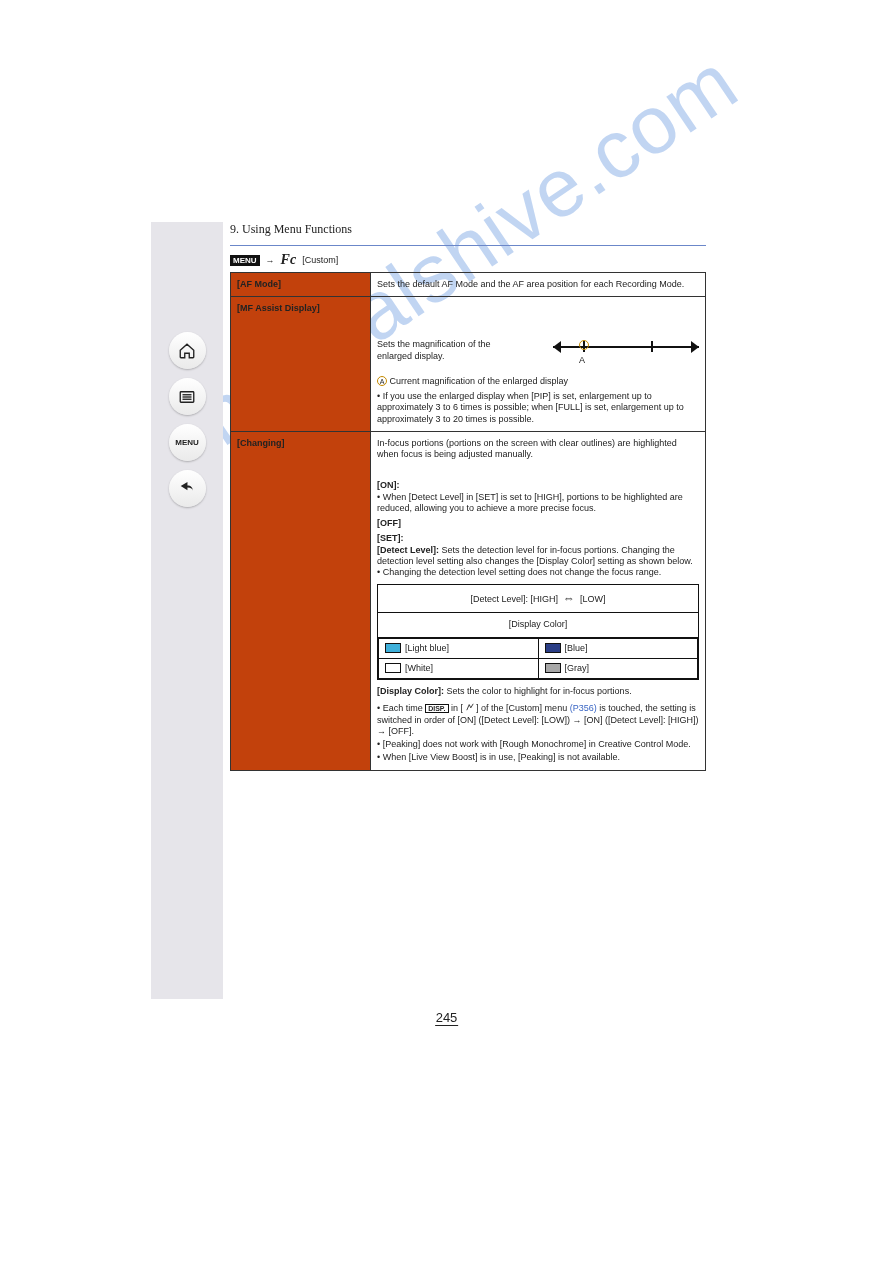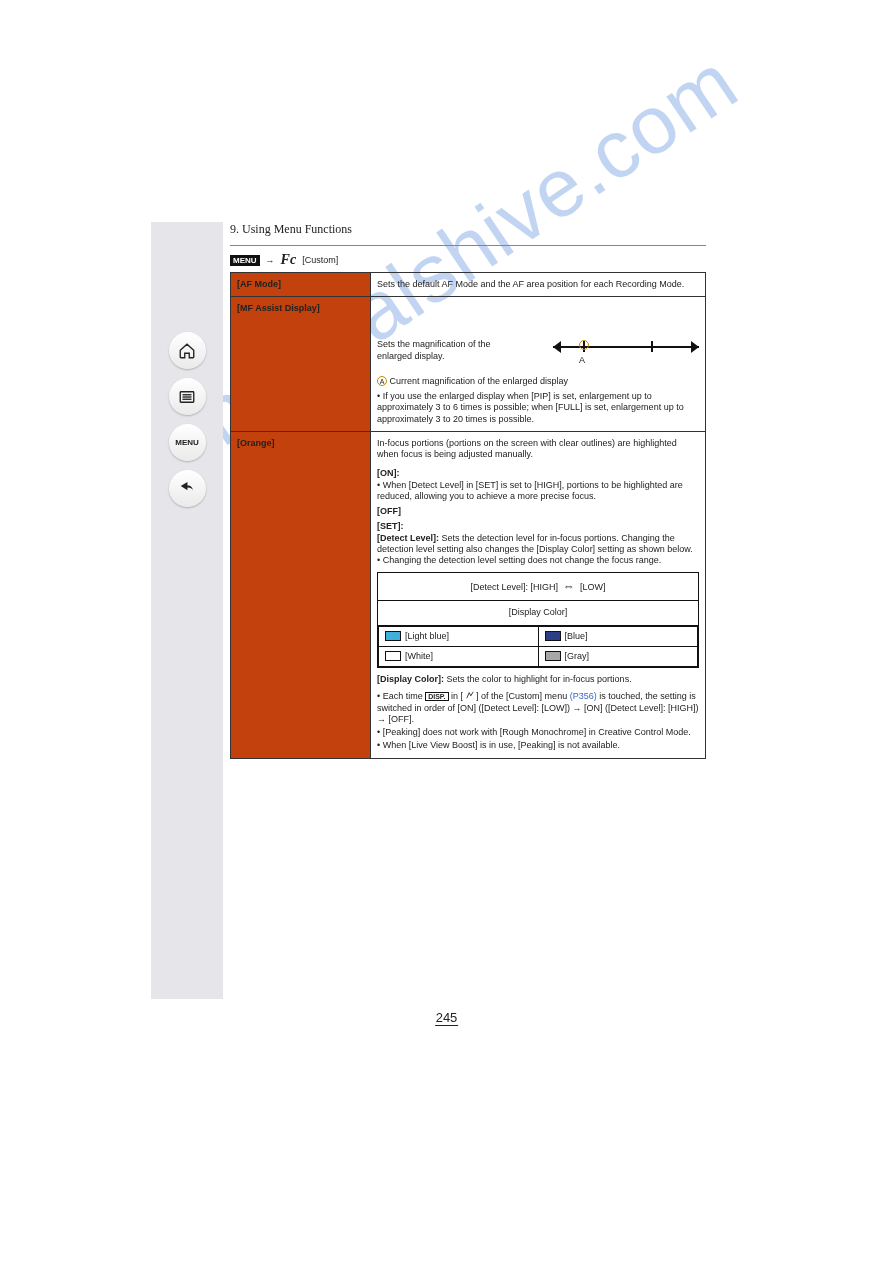--- a/index.html
+++ b/index.html
@@ -109,24 +109,24 @@
               </div>
             </div>
             <div style="margin-top:14px">
               <span style="border:1px solid #c58a00;border-radius:50%;display:inline-block;width:10px;height:10px;text-align:center;font-size:7px;line-height:10px">A</span>
               <span>Current magnification of the enlarged display</span>
             </div>
             <div style="margin-top:4px">•&nbsp;<span>If you use the enlarged display when [PIP] is set, enlargement up to approximately 3 to 6 times is possible; when [FULL] is set, enlargement up to approximately 3 to 20 times is possible.</span></div>
           </td>
         </tr>
         <tr>
-          <td class="left">[Orange]</td>
+          <td class="left">[Changing]</td>
           <td>
             <div>In-focus portions (portions on the screen with clear outlines) are highlighted when focus is being adjusted manually.</div>
-            <div style="margin-top:8px"><span class="s-strong">[ON]:</span></div>
+            <div style="margin-top:20px"><span class="s-strong">[ON]:</span></div>
             <div>•&nbsp;<span>When [Detect Level] in [SET] is set to [HIGH], portions to be highlighted are reduced, allowing you to achieve a more precise focus.</span></div>
             <div style="margin-top:4px"><span class="s-strong">[OFF]</span></div>
             <div style="margin-top:4px"><span class="s-strong">[SET]:</span></div>
             <div><span class="s-strong">[Detect Level]:</span> <span>Sets the detection level for in-focus portions. Changing the detection level setting also changes the [Display Color] setting as shown below.</span></div>
             <div>•&nbsp;<span>Changing the detection level setting does not change the focus range.</span></div>
 
             <div class="innerbox">
               <div class="ibhead">
                 <span>[Detect Level]: [HIGH]</span>
                 &nbsp;<span class="dbl">⇔</span>&nbsp;

